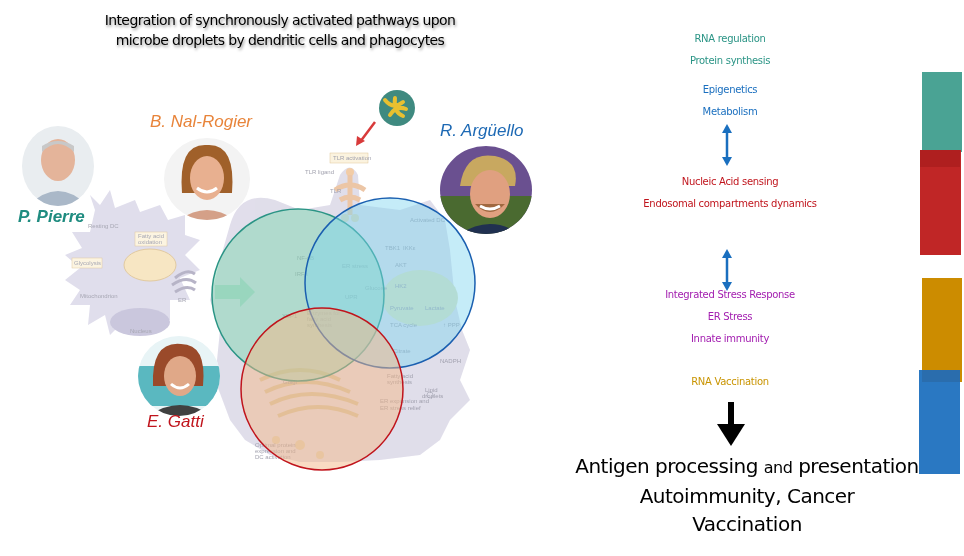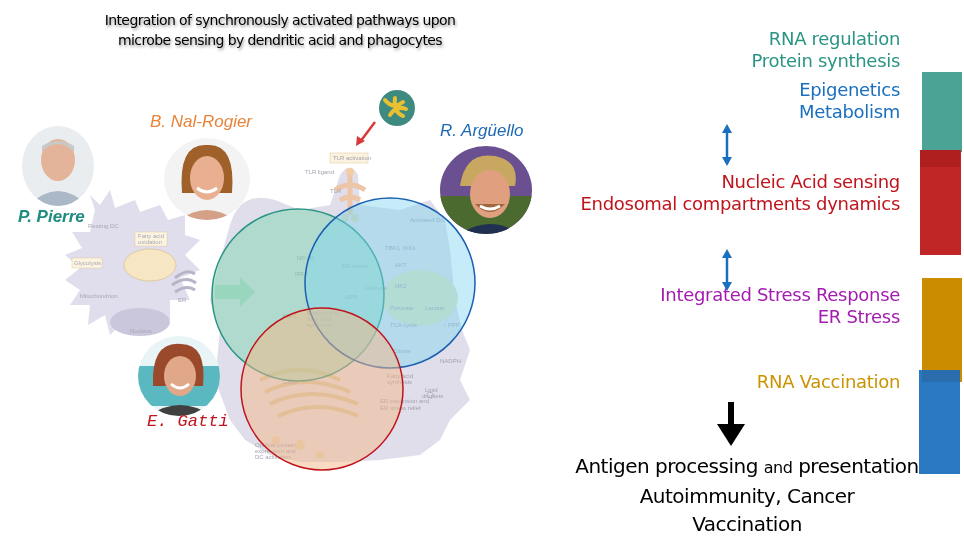--- a/index.html
+++ b/index.html
@@ -2,33 +2,33 @@
 <html><head>
 <meta charset="utf-8">
 <style>
   html, body { margin:0; padding:0; background:#ffffff; }
   body { width:964px; height:556px; position:relative; overflow:hidden; font-family:"Liberation Sans", sans-serif; }
   .abs { position:absolute; }
   .title { left:40px; top:10px; width:480px; text-align:center; font-family:"DejaVu Sans", sans-serif; font-size:14px; line-height:20px; color:#000; letter-spacing:-0.6px; text-shadow:1px 2px 3px rgba(0,0,0,0.45); }
   .person-name { font-family:"Liberation Sans", sans-serif; font-style:italic; font-size:17px; white-space:nowrap; }
   .photo { border-radius:50%; overflow:hidden; box-shadow:0 0 10px 6px rgba(255,255,255,0.9) inset; }
   .photo svg { width:100%; height:100%; display:block; }
-  .right-text { position:absolute; left:560px; width:340px; text-align:right; font-family:"DejaVu Sans", sans-serif; font-size:18px; line-height:22px; letter-spacing:-0.3px; }
+  .right-text { position:absolute; left:560px; width:340px; text-align:center; font-family:"DejaVu Sans", sans-serif; font-size:10px; line-height:22px; letter-spacing:-0.3px; }
   .right-text div { white-space:nowrap; }
   .final { font-family:"DejaVu Sans", sans-serif; color:#000; font-size:20px; line-height:28px; text-align:center; letter-spacing:-0.5px; }
   .final .small { font-size:16px; }
   .bar { position:absolute; }
   .diagram-text { font-family:"Liberation Sans", sans-serif; font-size:6px; fill:#8a8a9a; }
 </style>
 </head>
 <body>
 
 <div class="abs title">
   <div>Integration of synchronously activated pathways upon</div>
-  <div>microbe sensing by dendritic acid and phagocytes</div>
+  <div>microbe droplets by dendritic cells and phagocytes</div>
 </div>
 
 <svg class="abs" style="left:0;top:0" width="560" height="556">
 
   <g opacity="0.75">
     <path d="M95,210 L90,195 L100,205 L110,190 L115,208 L135,200 L140,212 L160,205 L168,220 L185,215 L185,235 L200,240 L185,255 L200,270 L180,278 L190,300 L170,300 L170,320 L150,315 L145,335 L125,320 L110,335 L105,315 L88,325 L90,305 L70,305 L80,290 L65,280 L80,268 L65,255 L82,248 L72,232 L90,232 Z" fill="#d6d3e6"></path>
     <ellipse cx="150" cy="265" rx="26" ry="16" fill="#f5deb0" stroke="#d8b880" stroke-width="1"></ellipse>
     <ellipse cx="140" cy="322" rx="30" ry="14" fill="#b9b5d2"></ellipse>
     <path d="M175,278 q12,-10 20,-4 M172,285 q14,-10 24,-2 M175,292 q12,-8 20,-2" stroke="#a09cb5" stroke-width="3" fill="none"></path>
     <rect x="135" y="232" width="32" height="14" fill="#fbf1d8" stroke="#d8b880" stroke-width="0.5"></rect>
@@ -142,21 +142,21 @@
 <div class="abs photo" style="left:138px;top:336px;width:82px;height:80px;">
   <svg viewBox="0 0 82 80">
       <rect width="82" height="80" fill="#e8f4f6"></rect>
       <rect y="30" width="82" height="40" fill="#5ab8c0"></rect>
       <path d="M15,50 q-2,-45 28,-42 q26,0 22,42 z" fill="#9a4a2a"></path>
       <ellipse cx="42" cy="40" rx="16" ry="20" fill="#e0a888"></ellipse>
       <path d="M33,48 q9,8 18,0" stroke="#fff" stroke-width="3" fill="none"></path>
       <path d="M10,80 q32,-22 64,0 z" fill="#404040"></path>
     </svg>
 </div>
-<div class="abs person-name" style="left:147px;top:412px;color:#c0141c;font-family:Liberation Mono, monospace;">E. Gatti</div>
+<div class="abs person-name" style="left:147px;top:412px;color:#c0141c;">E. Gatti</div>
 
 <div class="right-text" style="top:28px;color:#2a9485;">
   <div>RNA regulation</div>
   <div>Protein synthesis</div>
 </div>
 <div class="right-text" style="top:79px;color:#1a6fbf;">
   <div>Epigenetics</div>
   <div>Metabolism</div>
 </div>
 
@@ -173,20 +173,21 @@
 
 <svg class="abs" style="left:720px;top:249px" width="14" height="42">
   <line x1="7" y1="6" x2="7" y2="36" stroke="#1a6fbf" stroke-width="2.5"></line>
   <polygon points="7,0 2,9 12,9" fill="#1a6fbf"></polygon>
   <polygon points="7,42 2,33 12,33" fill="#1a6fbf"></polygon>
 </svg>
 
 <div class="right-text" style="top:284px;color:#a21caf;">
   <div>Integrated Stress Response</div>
   <div>ER Stress</div>
+  <div>Innate immunity</div>
 </div>
 <div class="right-text" style="top:371px;color:#c99400;">
   <div>RNA Vaccination</div>
 </div>
 
 <svg class="abs" style="left:717px;top:402px" width="28" height="44">
   <rect x="11" y="0" width="6" height="24" fill="#000"></rect>
   <polygon points="0,22 28,22 14,44" fill="#000"></polygon>
 </svg>
 

